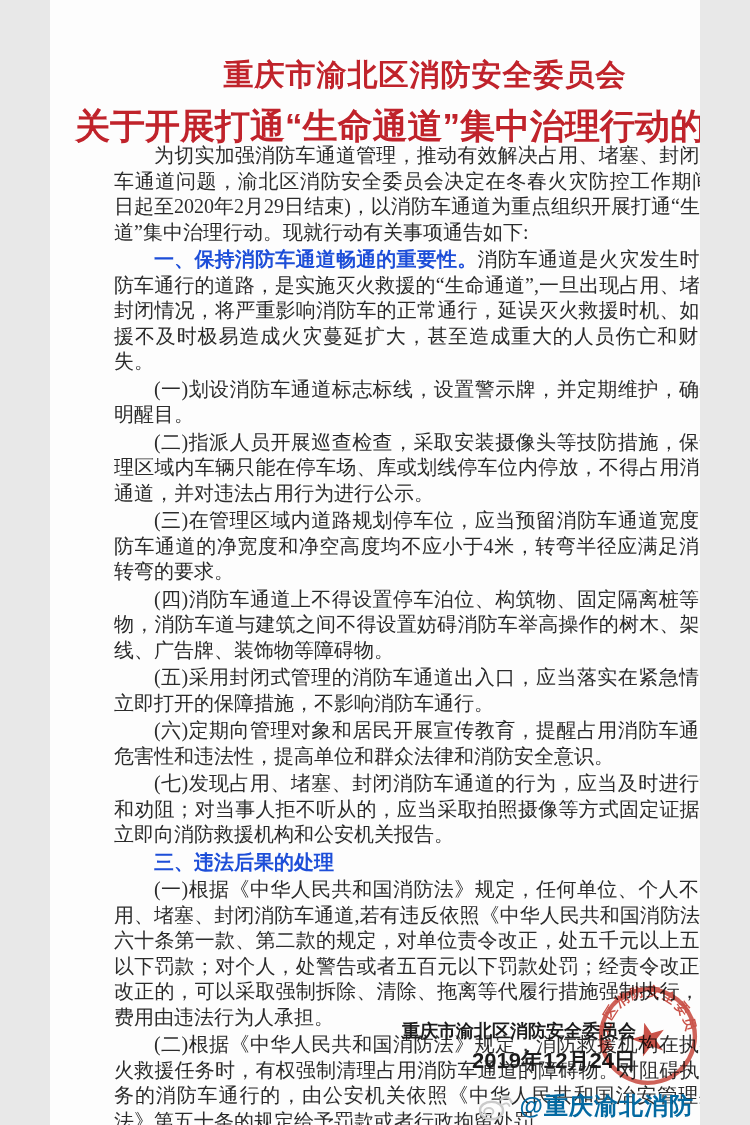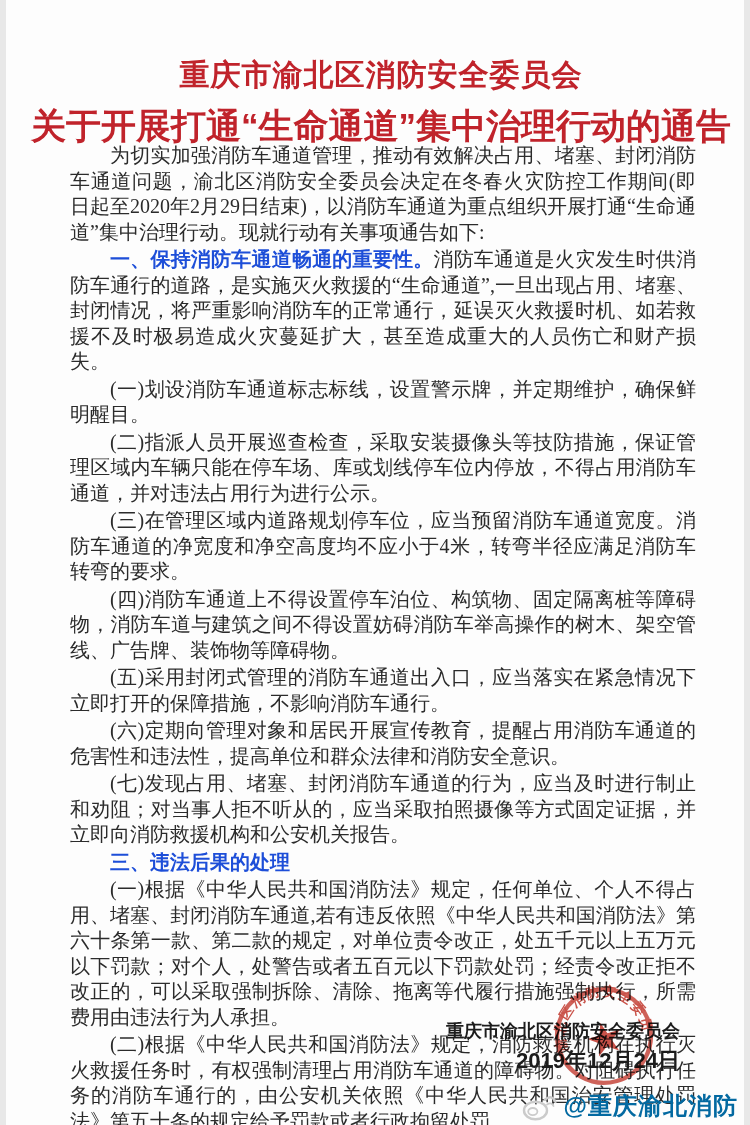--- a/index.html
+++ b/index.html
@@ -1,19 +1,19 @@
 <!DOCTYPE html>
 <html><head>
 <meta charset="utf-8">
 <style>
   html,body{margin:0;padding:0;}
   body{background:#e8e8e8;}
   .page{
     position:relative;
-    width:738px;height:1125px;
+    width:650px;height:1125px;
     margin:0 auto;
     background:#fdfdfd;
     overflow:hidden;
     font-family:"Liberation Serif","DejaVu Serif",serif;
     color:#2b2b2b;
   }
   .titles{position:absolute;top:56px;left:0;width:750px;text-align:center;}
   .title-line{
     font-family:"Liberation Sans","DejaVu Sans",sans-serif;
     font-weight:bold;color:#c0232b;margin:0;line-height:1.25;

